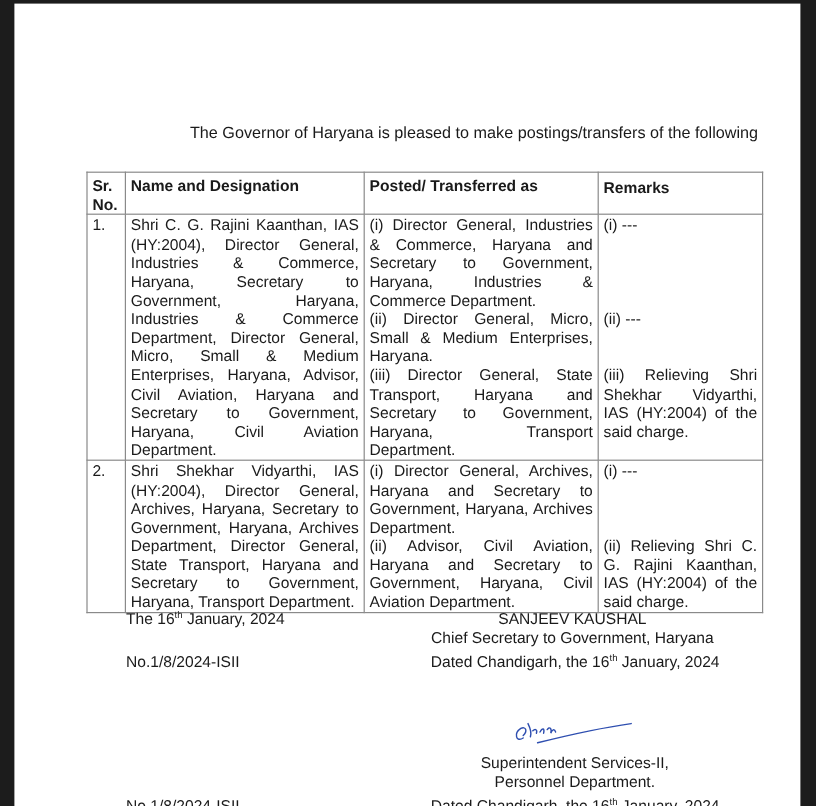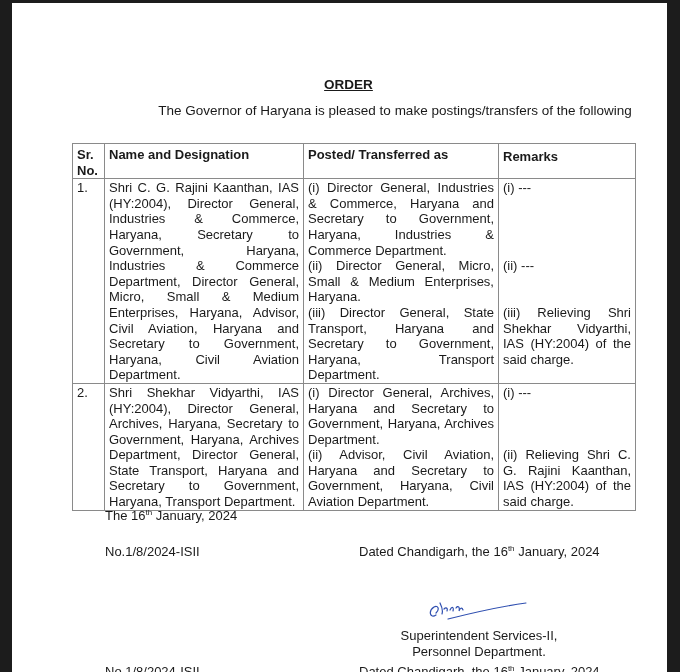--- a/index.html
+++ b/index.html
@@ -56,21 +56,20 @@
   .sign { left: 357px; width: 220px; top: 625px; text-align: center; line-height: 15.5px; }
 
   .bottom-left { position: absolute; left: 93px; top: 661px; font-size: 13px; }
   .bottom-right { position: absolute; left: 347px; top: 661px; font-size: 13px; }
 </style>
 </head>
 <body>
 
 <div class="page">
 
-  <div class="order-title">ORDER</div>
 
   <div class="intro">
     <span class="l1">The Governor of Haryana is pleased to make postings/transfers of the following</span>
   </div>
 
   <table class="orders">
     <colgroup>
       <col class="c-sr">
         <col class="c-name">
         <col class="c-post">
@@ -168,20 +167,24 @@
           <span class="jlast">said charge.</span>
         </td>
       </tr>
     </tbody>
   </table>
 
   <div class="footer-left">
     <div><span>The 16</span><sup>th</sup><span> January, 2024</span></div>
   </div>
 
+  <div class="footer-right">
+    <div>SANJEEV KAUSHAL</div>
+    <div>Chief Secretary to Government, Haryana</div>
+  </div>
 
   <div class="no-left">No.1/8/2024-ISII</div>
   <div class="dated-right"><span>Dated Chandigarh, the 16</span><sup>th</sup><span> January, 2024</span></div>
 
 
   <svg class="signature" viewBox="0 0 110 30">
     <path d="M14 20 C8 24 6 16 12 12 C16 10 18 14 14 18 M18 8 C20 12 21 16 20 19 M22 14 C24 12 26 13 25 16 M28 15 C30 11 32 12 31 16 M34 13 C36 10 38 12 37 16 C38 13 40 12 41 15 M26 24 C50 18 75 12 104 8" fill="none" stroke="#2f4fb0" stroke-width="1.2" stroke-linecap="round"></path>
   </svg>
 
   <div class="sign">

